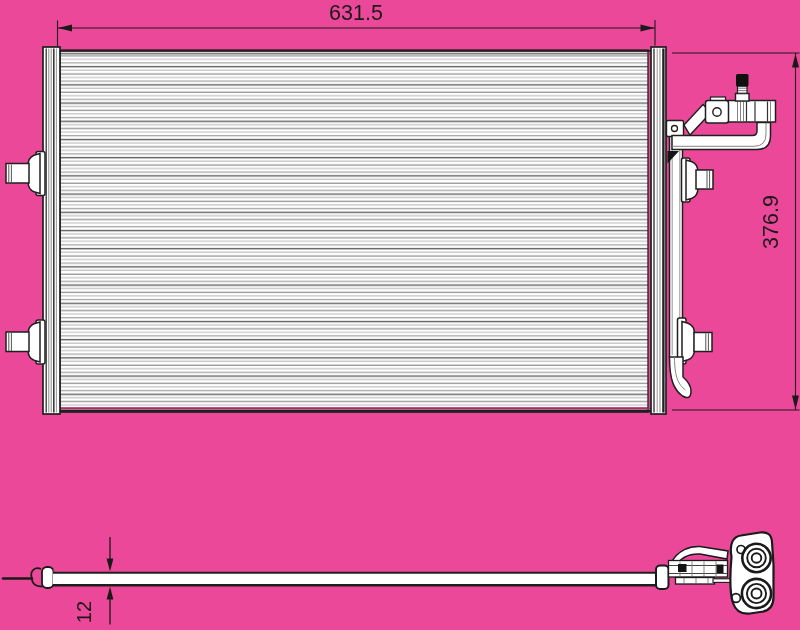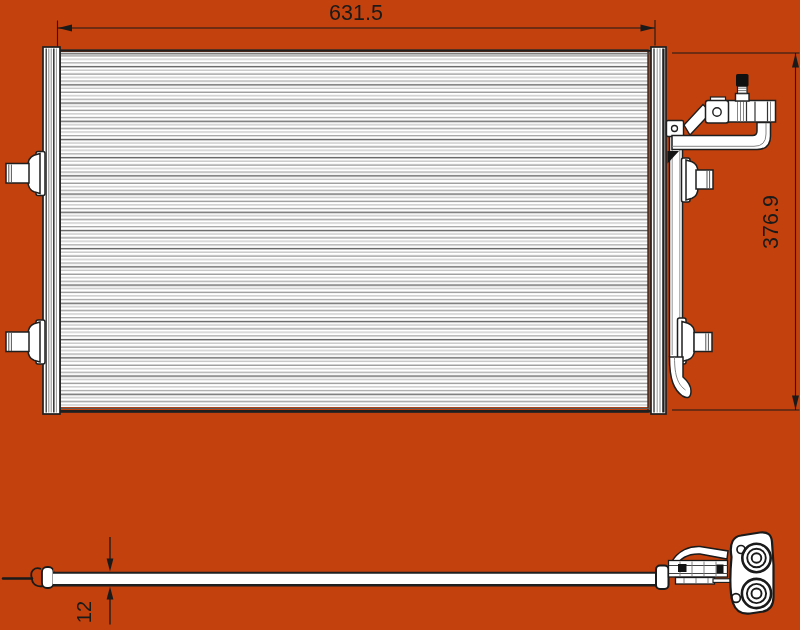--- a/index.html
+++ b/index.html
@@ -8,21 +8,21 @@
     background: #ffffff;
     width: 800px;
     height: 630px;
     overflow: hidden;
     font-family: "Liberation Sans", sans-serif;
   }
   .stage {
     position: relative;
     width: 800px;
     height: 630px;
-    background: #c2410c;
+    background: #ec4899;
   }
   svg { display: block; }
   text {
     font-family: "Liberation Sans", sans-serif;
     fill: #1a1a1a;
   }
   .dim-text { font-size: 21.5px; }
   .dim-text-small { font-size: 20px; }
 </style>
 </head>

